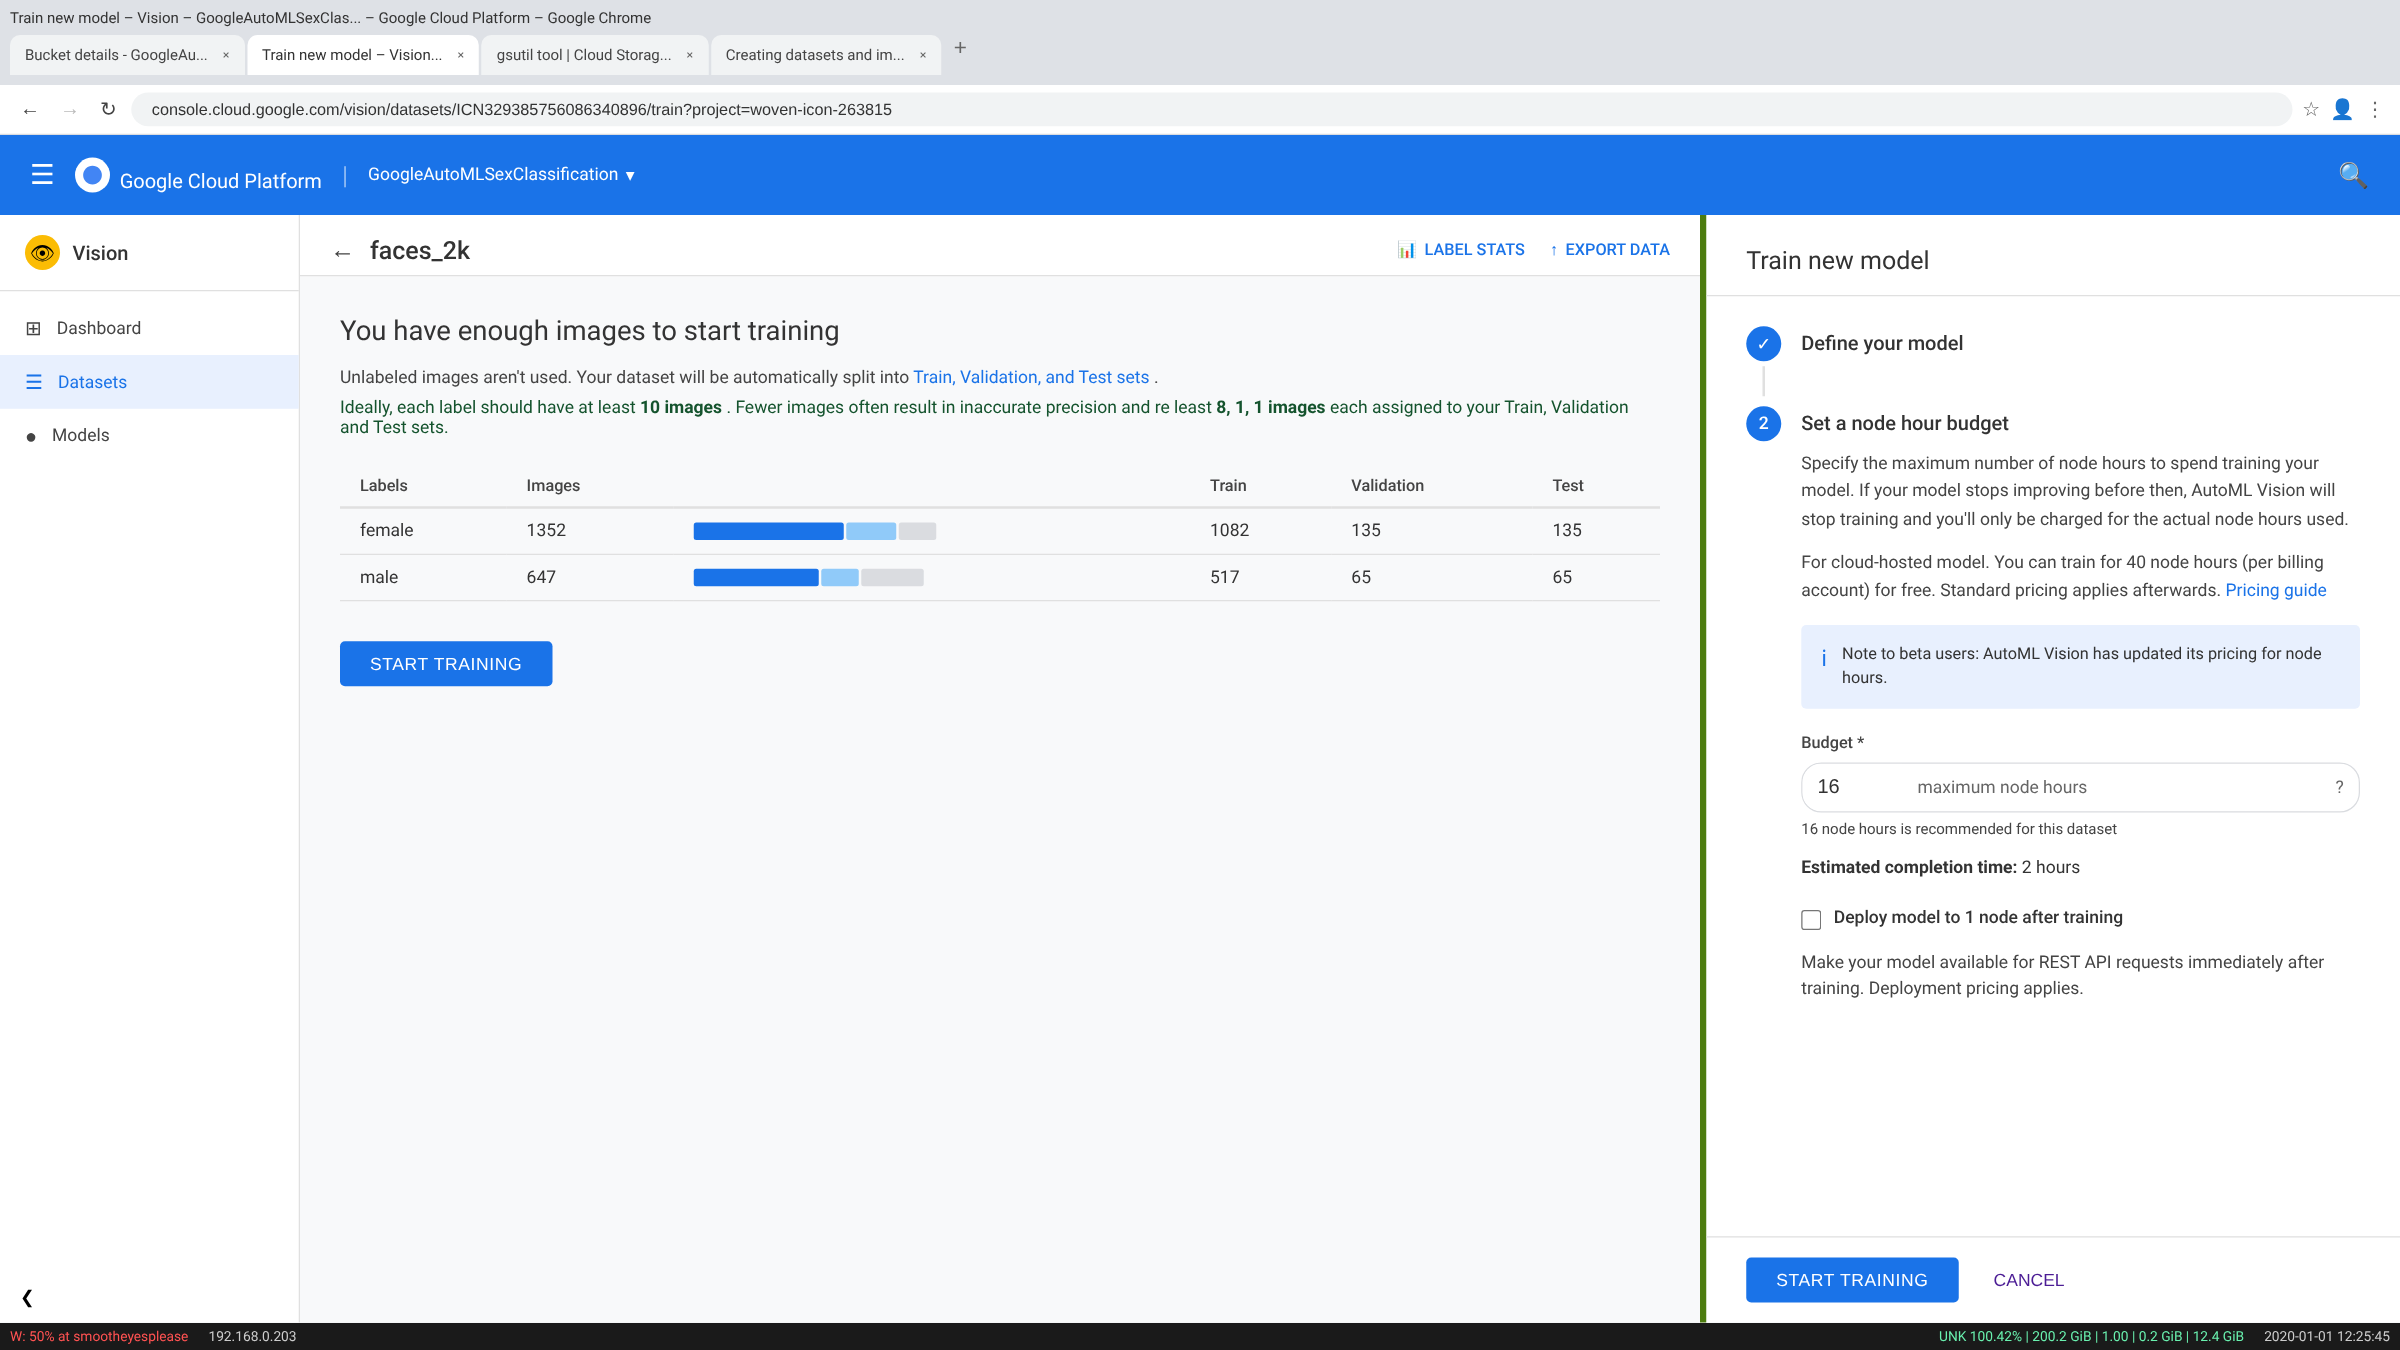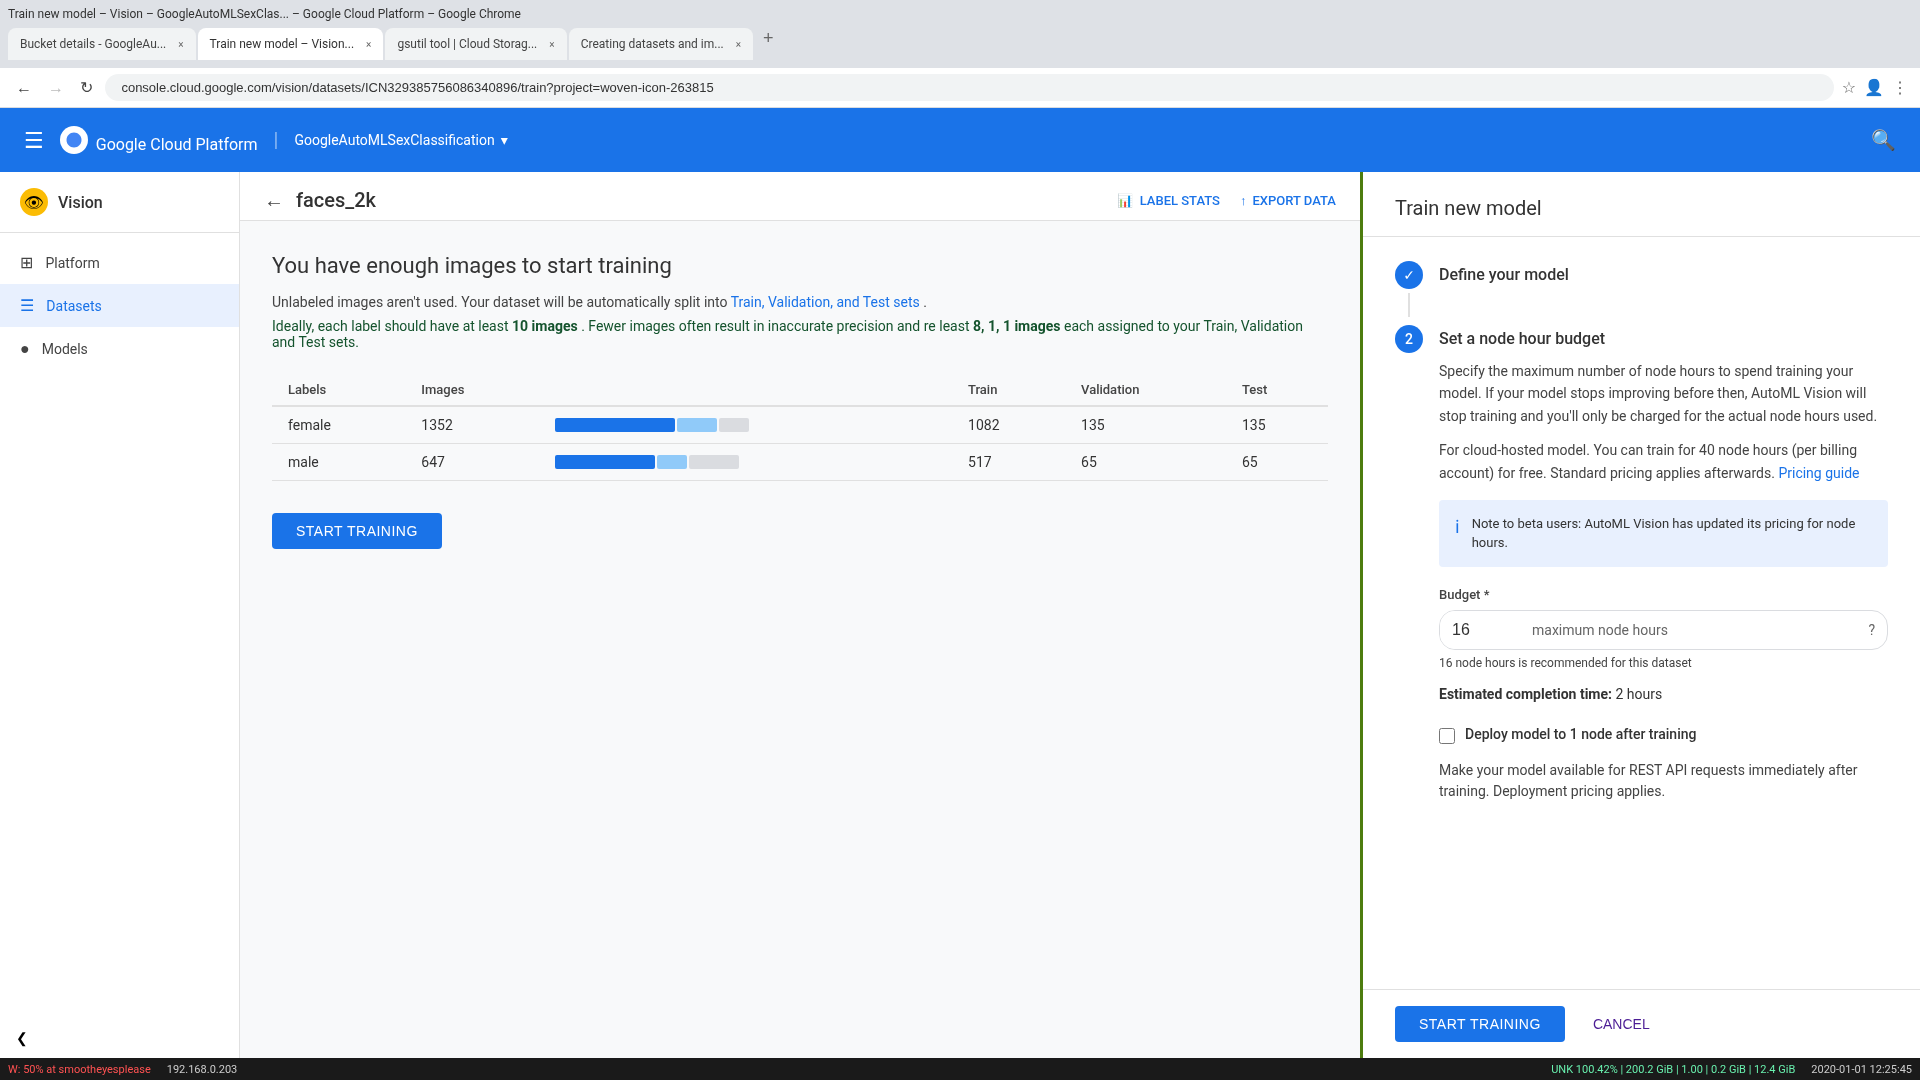--- a/index.html
+++ b/index.html
@@ -82,21 +82,21 @@
 <div style="display:flex; height: calc(1080px - 172px - 22px); width:100%;">
 
   <div style="width:240px; background:#fff; border-right:1px solid #e0e0e0; flex-shrink:0; display:flex; flex-direction:column;">
     <div style="padding:16px 20px; display:flex; align-items:center; gap:10px; border-bottom:1px solid #e0e0e0;">
       <div style="width:28px;height:28px;background:#fbbc04;border-radius:50%;display:flex;align-items:center;justify-content:center;font-size:16px;">👁</div>
       <span style="font-size:16px;font-weight:500;color:#333;">Vision</span>
     </div>
     <div style="padding-top:8px;">
       <div style="display:flex;align-items:center;gap:12px;padding:12px 20px;cursor:pointer;color:#444;font-size:14px;">
         <span style="font-size:16px;">⊞</span>
-        <span>Platform</span>
+        <span>Dashboard</span>
       </div>
       <div style="display:flex;align-items:center;gap:12px;padding:12px 20px;cursor:pointer;color:#1a73e8;background:#e8f0fe;font-size:14px;">
         <span style="font-size:16px;color:#1a73e8;">☰</span>
         <span>Datasets</span>
       </div>
       <div style="display:flex;align-items:center;gap:12px;padding:12px 20px;cursor:pointer;color:#444;font-size:14px;">
         <span style="font-size:16px;">●</span>
         <span>Models</span>
       </div>
     </div>
@@ -181,21 +181,21 @@
             <td style="padding:10px 16px;font-size:14px;color:#333;border-bottom:1px solid #e0e0e0;">65</td>
             <td style="padding:10px 16px;font-size:14px;color:#333;border-bottom:1px solid #e0e0e0;">65</td>
           </tr>
         </tbody>
       </table>
 
       <button style="background:#1a73e8;color:#fff;border:none;padding:10px 24px;font-size:14px;font-weight:500;text-transform:uppercase;cursor:pointer;border-radius:4px;letter-spacing:0.5px;">START TRAINING</button>
     </div>
   </div>
 
-  <div style="width:560px;background:#fff;border-left:3px solid #4d7c0f;display:flex;flex-direction:column;flex-shrink:0;overflow-y:auto;">
+  <div style="width:560px;background:#fff;border-left:5px solid #4d7c0f;display:flex;flex-direction:column;flex-shrink:0;overflow-y:auto;">
     <div style="padding:24px 32px 16px;border-bottom:1px solid #e0e0e0;">
       <span style="font-size:20px;font-weight:400;color:#333;">Train new model</span>
     </div>
     <div style="padding:24px 32px;flex:1;">
 
       <div style="display:flex;gap:16px;margin-bottom:8px;">
         <div style="display:flex;flex-direction:column;align-items:center;">
           <div style="width:28px;height:28px;border-radius:50%;background:#1a73e8;color:#fff;display:flex;align-items:center;justify-content:center;font-size:14px;flex-shrink:0;">✓</div>
           <div style="width:2px;background:#e0e0e0;flex:1;margin-top:4px;min-height:24px;"></div>
         </div>

